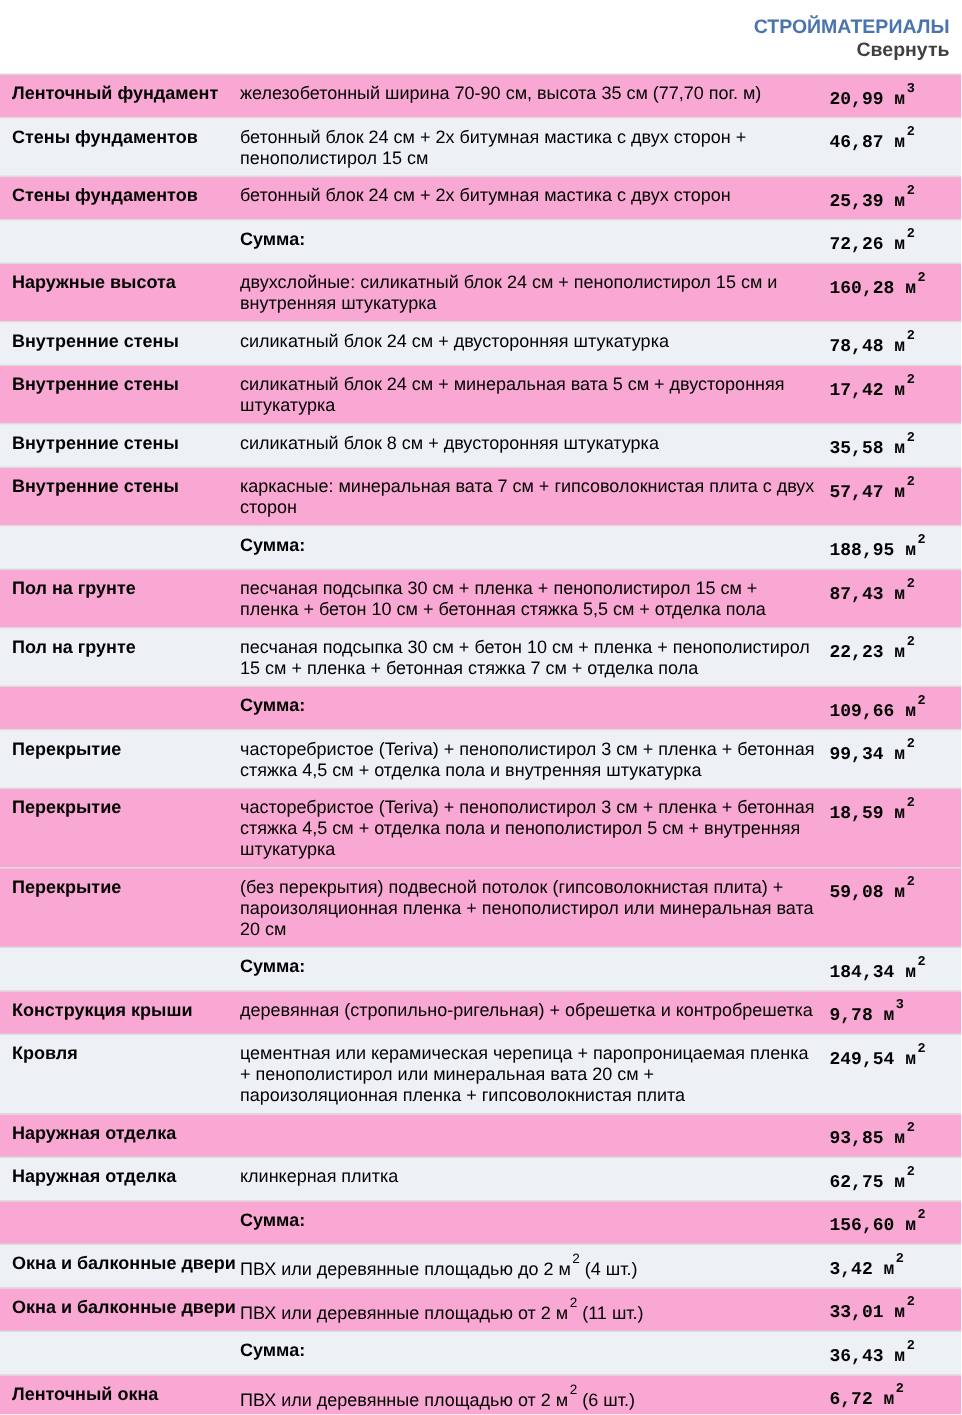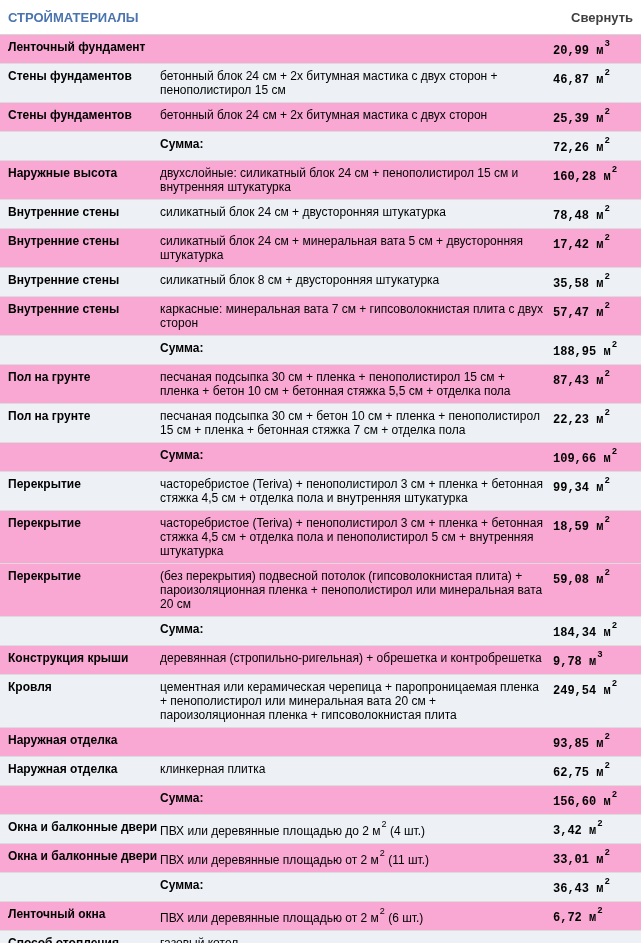--- a/index.html
+++ b/index.html
@@ -7,23 +7,24 @@
     width: 641px;
     height: 943px;
     overflow: hidden;
     background: #ffffff;
     font-family: "Liberation Sans", sans-serif;
     box-sizing: border-box;
   }
   .panel-header {
     display: flex;
     justify-content: space-between;
-    align-items: flex-start;
+    align-items: flex-end;
     padding: 10px 8px 9px 8px;
     border-bottom: 1px solid #d6d6d6;
+    flex-direction: column;
   }
   .title {
     font-size: 13px;
     font-weight: bold;
     color: #4a74ad;
   }
   .collapse-link {
     font-size: 13px;
     font-weight: bold;
     color: #404040;
@@ -74,20 +75,21 @@
 <body>
 
 <div class="panel">
   <div class="panel-header">
     <span class="title">СТРОЙМАТЕРИАЛЫ</span>
     <a class="collapse-link">Свернуть</a>
   </div>
   <div class="rows" id="rows">
       <div class="row">
     <div class="cell-cat">Ленточный фундамент</div>
+    <div class="cell-desc">железобетонный ширина 70-90 см, высота 35 см (77,70 пог. м)</div>
     <div class="cell-val"><span>20,99</span>&nbsp;м<sup class="sup">3</sup></div>
   </div>
       <div class="row shaded">
     <div class="cell-cat">Стены фундаментов</div>
     <div class="cell-desc">бетонный блок 24 см + 2х битумная мастика с двух сторон + пенополистирол 15 см</div>
     <div class="cell-val"><span>46,87</span>&nbsp;м<sup class="sup">2</sup></div>
   </div>
       <div class="row">
     <div class="cell-cat">Стены фундаментов</div>
     <div class="cell-desc">бетонный блок 24 см + 2х битумная мастика с двух сторон</div>

